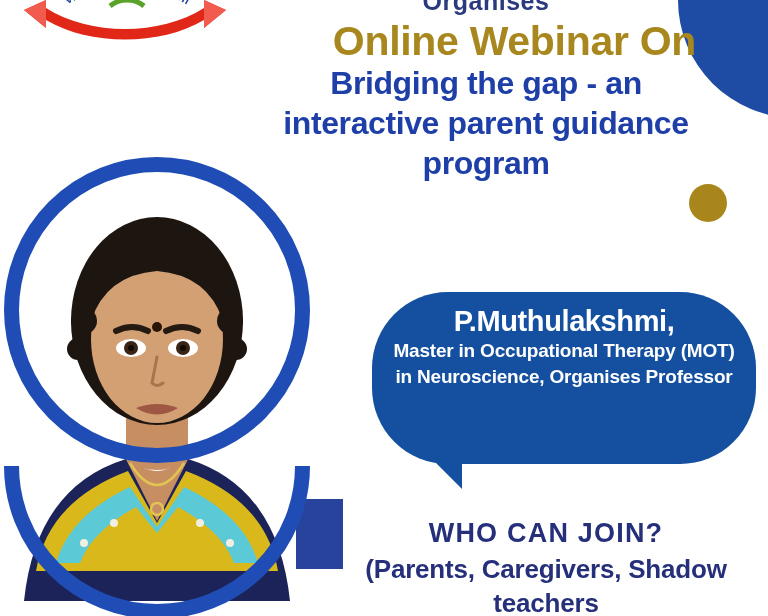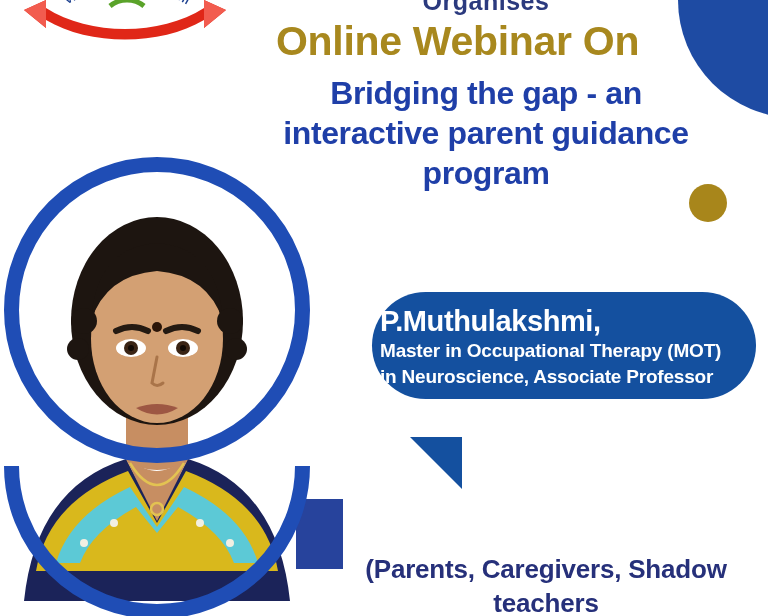--- a/index.html
+++ b/index.html
@@ -70,31 +70,31 @@
     font-size: 25px;
     font-weight: bold;
     color: #2b3a7e;
     letter-spacing: .5px;
   }
   .webinar-title {
     position: absolute;
     left: 276px;
     top: 20px;
     width: 420px;
-    text-align: left;
+    text-align: right;
     font-size: 41px;
     font-weight: bold;
     color: #a8881e;
     letter-spacing: -.3px;
     line-height: 1.05;
   }
   .webinar-topic {
     position: absolute;
     left: 270px;
-    top: 73px;
+    top: 63px;
     width: 432px;
     text-align: center;
     font-size: 32px;
     font-weight: bold;
     color: #1f3fa8;
     line-height: 1.25;
     letter-spacing: -.4px;
   }
 
   
@@ -135,25 +135,26 @@
     overflow: hidden;
   }
   .photo svg { display: block; }
 
   
   .speaker-card {
     position: absolute;
     left: 372px;
     top: 292px;
     width: 384px;
-    height: 107px;
+    height: 172px;
     background: #14509f;
     border-radius: 76px;
     box-sizing: border-box;
     padding: 14px 8px 0 8px;
+    text-align: center;
   }
   .speaker-tail {
     position: absolute;
     left: 392px;
     top: 437px;
     width: 0;
     height: 0;
     border-left: 18px solid transparent;
     border-right: 52px solid #14509f;
     border-bottom: 52px solid transparent;
@@ -294,20 +295,21 @@
       </svg>
     </div>
     <div class="portrait-ring"></div>
     <div class="portrait-ring-lower"></div>
   </div>
 
   <div class="speaker-tail"></div>
   <div class="speaker-card">
     <div class="speaker-name">P.Muthulakshmi,</div>
     <div class="speaker-cred">Master in Occupational Therapy (MOT)</div>
-    <div class="speaker-cred" style="margin-top:0">in Neuroscience, Associate Professor</div>
+    <div class="speaker-cred" style="margin-top:0">in Neuroscience, Organises Professor</div>
   </div>
 
+  <div class="who-heading">WHO CAN JOIN?</div>
   <div class="who-detail">
     <div>(Parents, Caregivers, Shadow teachers</div>
   </div>
 
 </div>
 
 </body></html>

